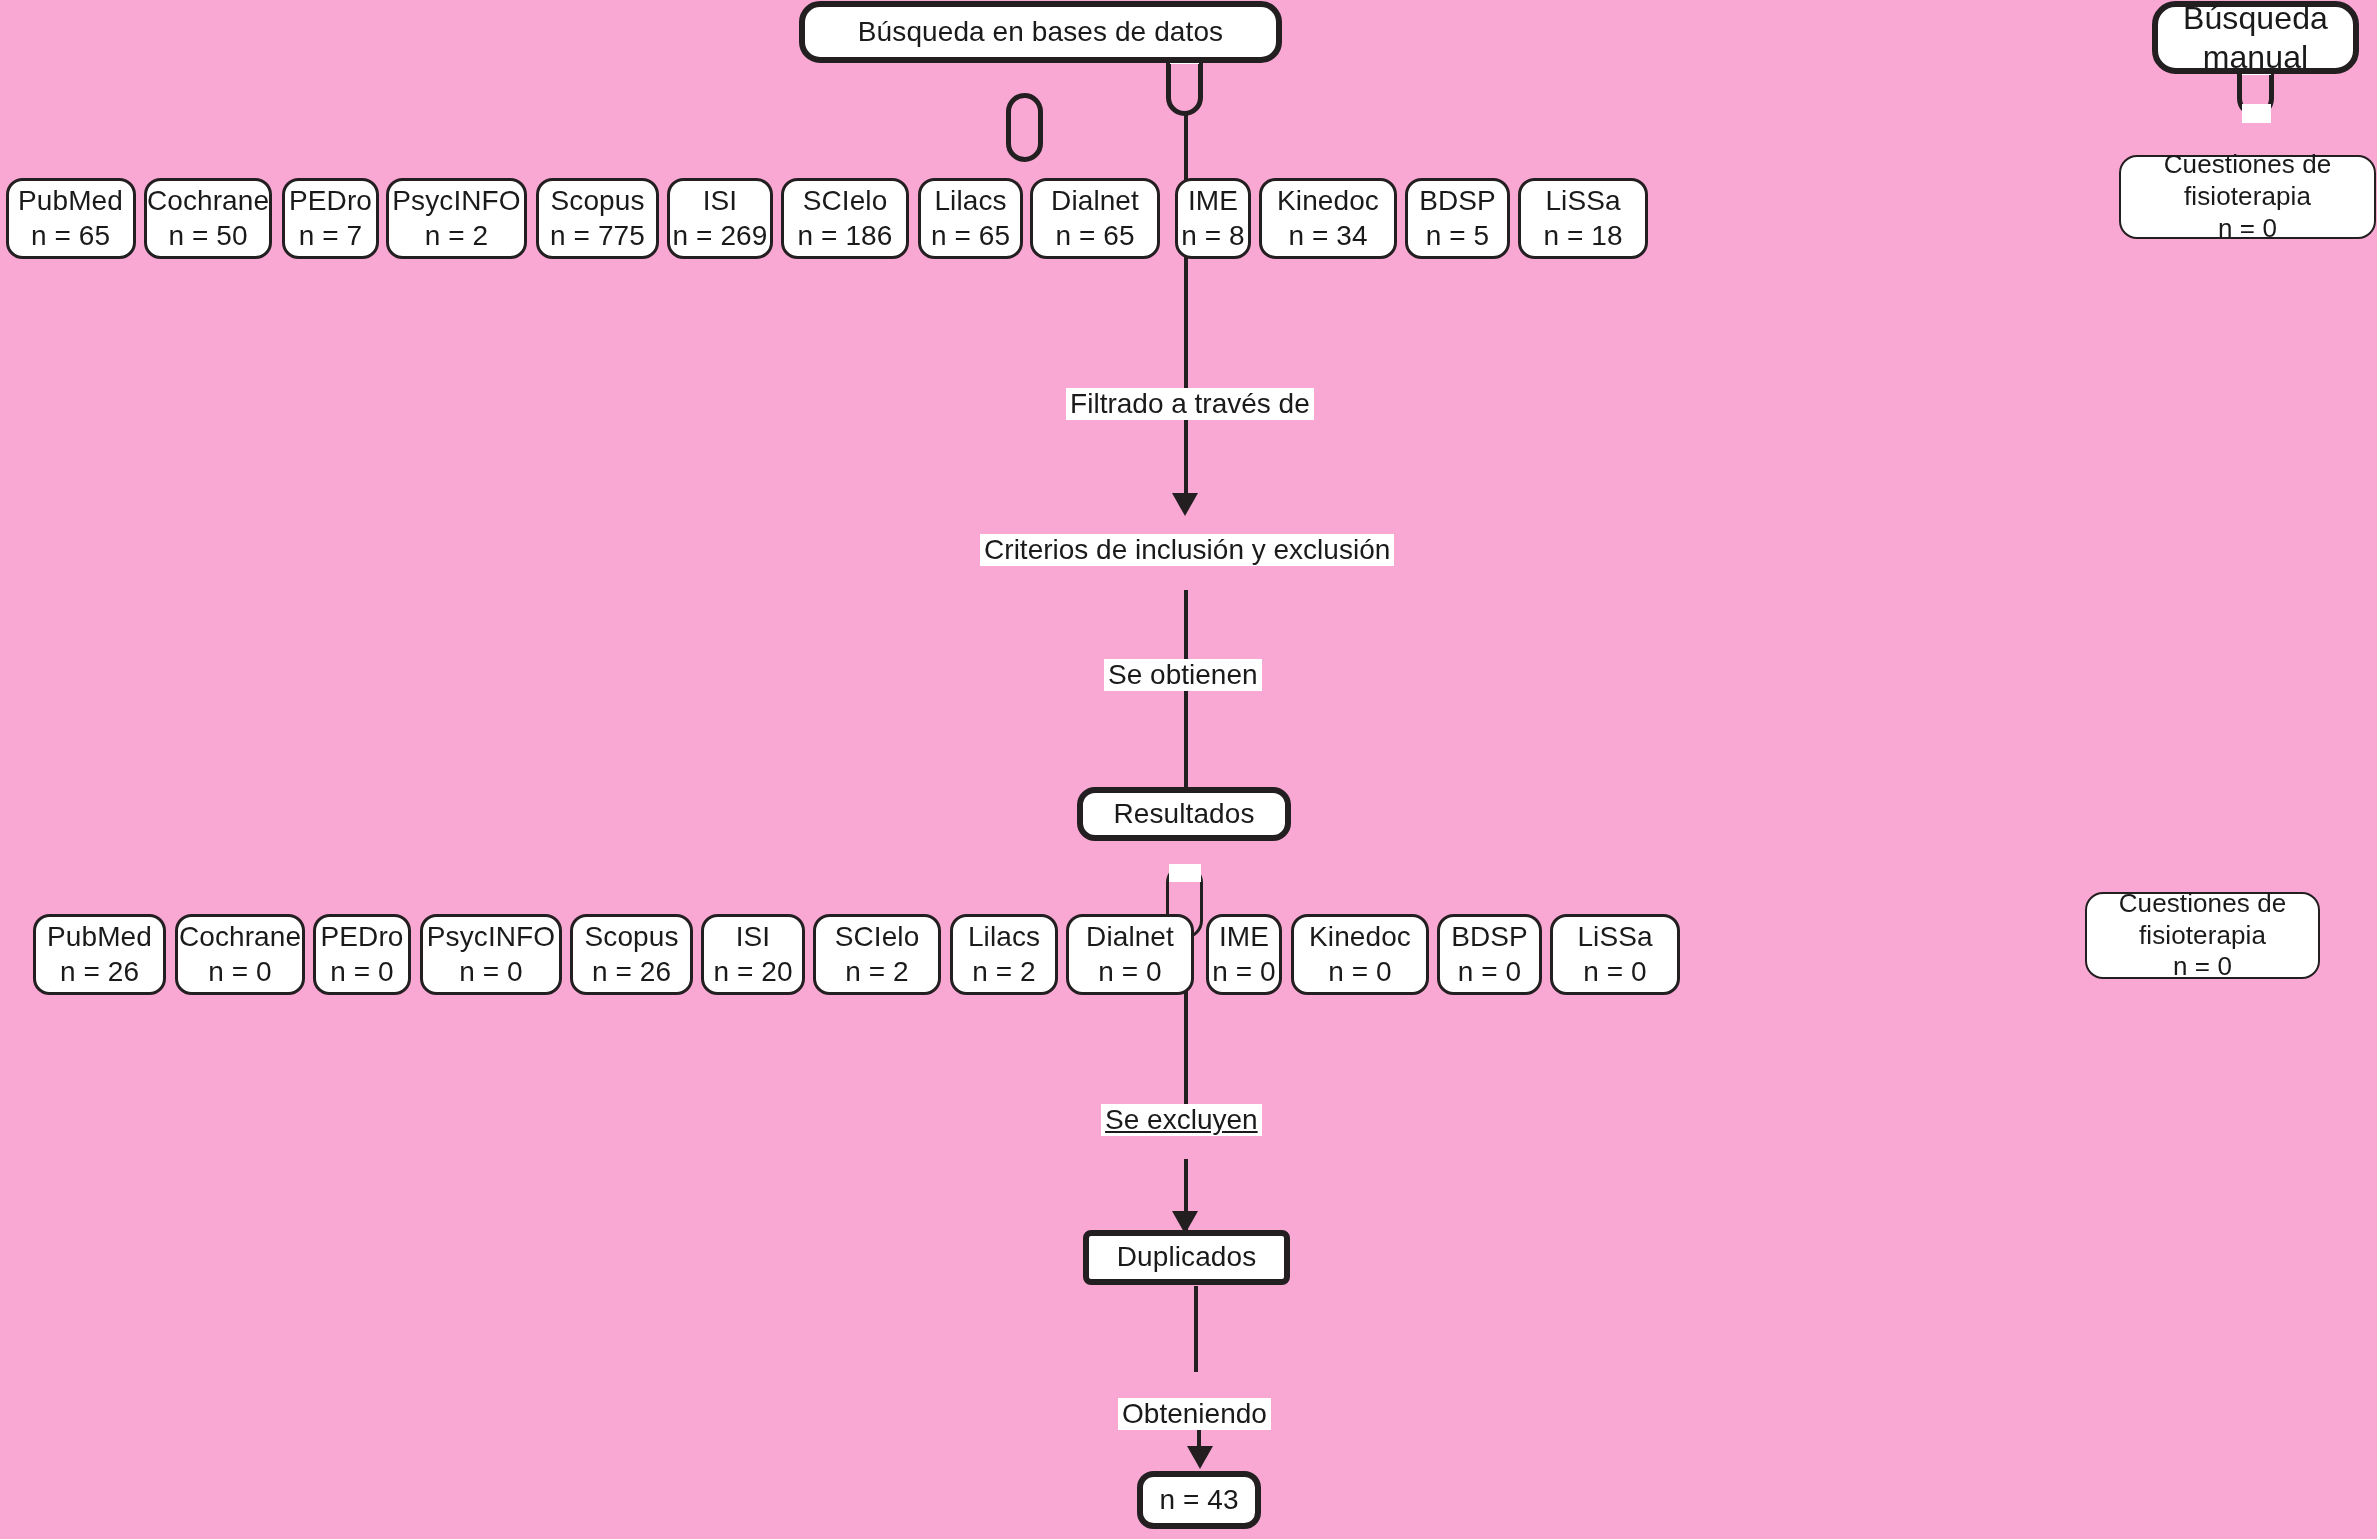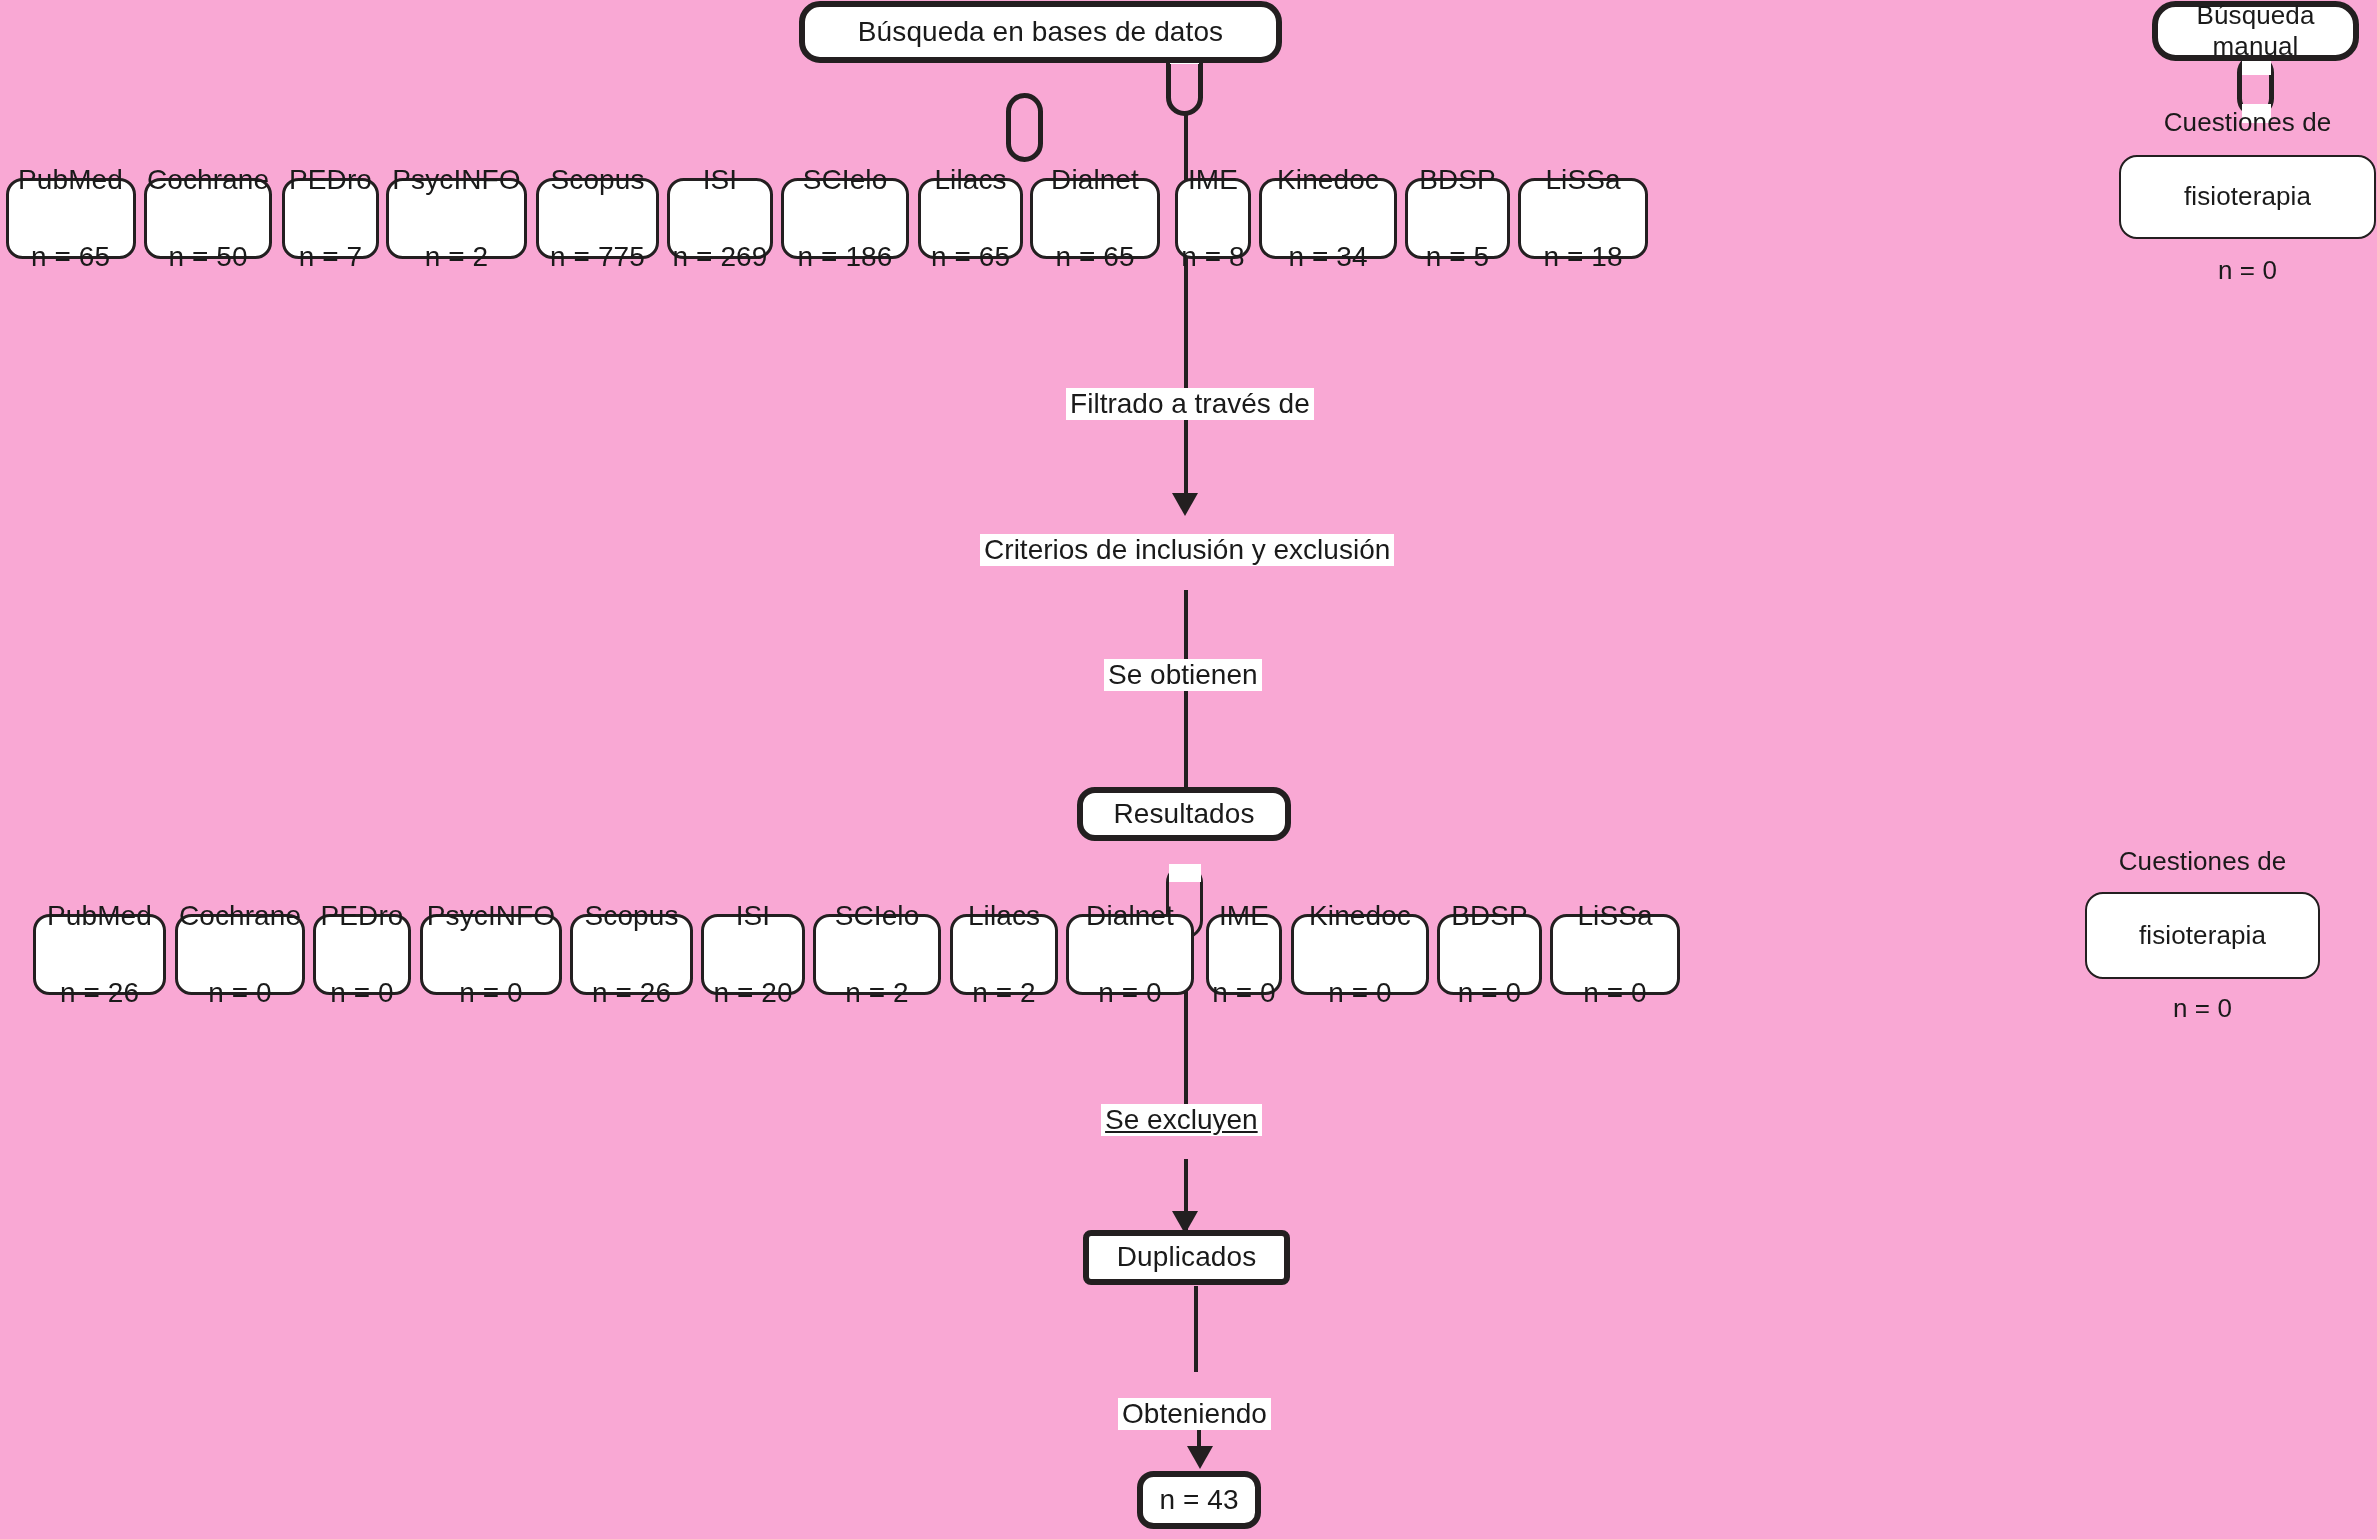--- a/index.html
+++ b/index.html
@@ -34,21 +34,20 @@
     font-size: 28px;
     letter-spacing: 0.1px;
     z-index: 5;
   }
   .node.thick {
     border-width: 6.2px;
     border-radius: 23.5px;
   }
   .node.thin {
     border-width: 2.8px;
-    gap: 42px;
   }
   .node .line1 { display:block; }
   .node .line2 { display:block; }
   .node .line3 { display:block; }
 
   
   .caption {
     position: absolute;
     font-size: 28px;
     color: #1a1a1a;
@@ -103,21 +102,21 @@
   </div>
 
   <div class="pill" style="left:1006px; top:93px; width:37px; height:69px;"></div>
 
   <div class="pill" style="left:1166px; top:40px; width:37px; height:76px;"></div>
   <div class="mask" style="left:1170px; top:40px; width:29px; height:23.5px;"></div>
 
   <div class="vline" style="left:1184px; top:115px; width:3.5px; height:393px;"></div>
   <div class="arrowhead" style="left:1172px; top:493px;"></div>
 
-  <div class="node thick" style="left:2152px; top:1.4px; width:207px; height:60px; font-size:26px;">
+  <div class="node thick" style="left:2152px; top:1.4px; width:207px; height:73px; font-size:32px;">
     <span class="line1">Búsqueda</span>
     <span class="line2">manual</span>
   </div>
 
   <div class="pill" style="left:2237px; top:54px; width:37px; height:63px;"></div>
   <div class="mask" style="left:2242px; top:54px; width:29px; height:21px;"></div>
   <div class="mask" style="left:2242px; top:104px; width:29px; height:19.3px;"></div>
 
   <div id="search-row">
       <div class="node thin" style="left: 5.5px; top: 178px; width: 130px; height: 81px; border-width: 3.5px; border-radius: 16.6px; font-size: 28px;">

